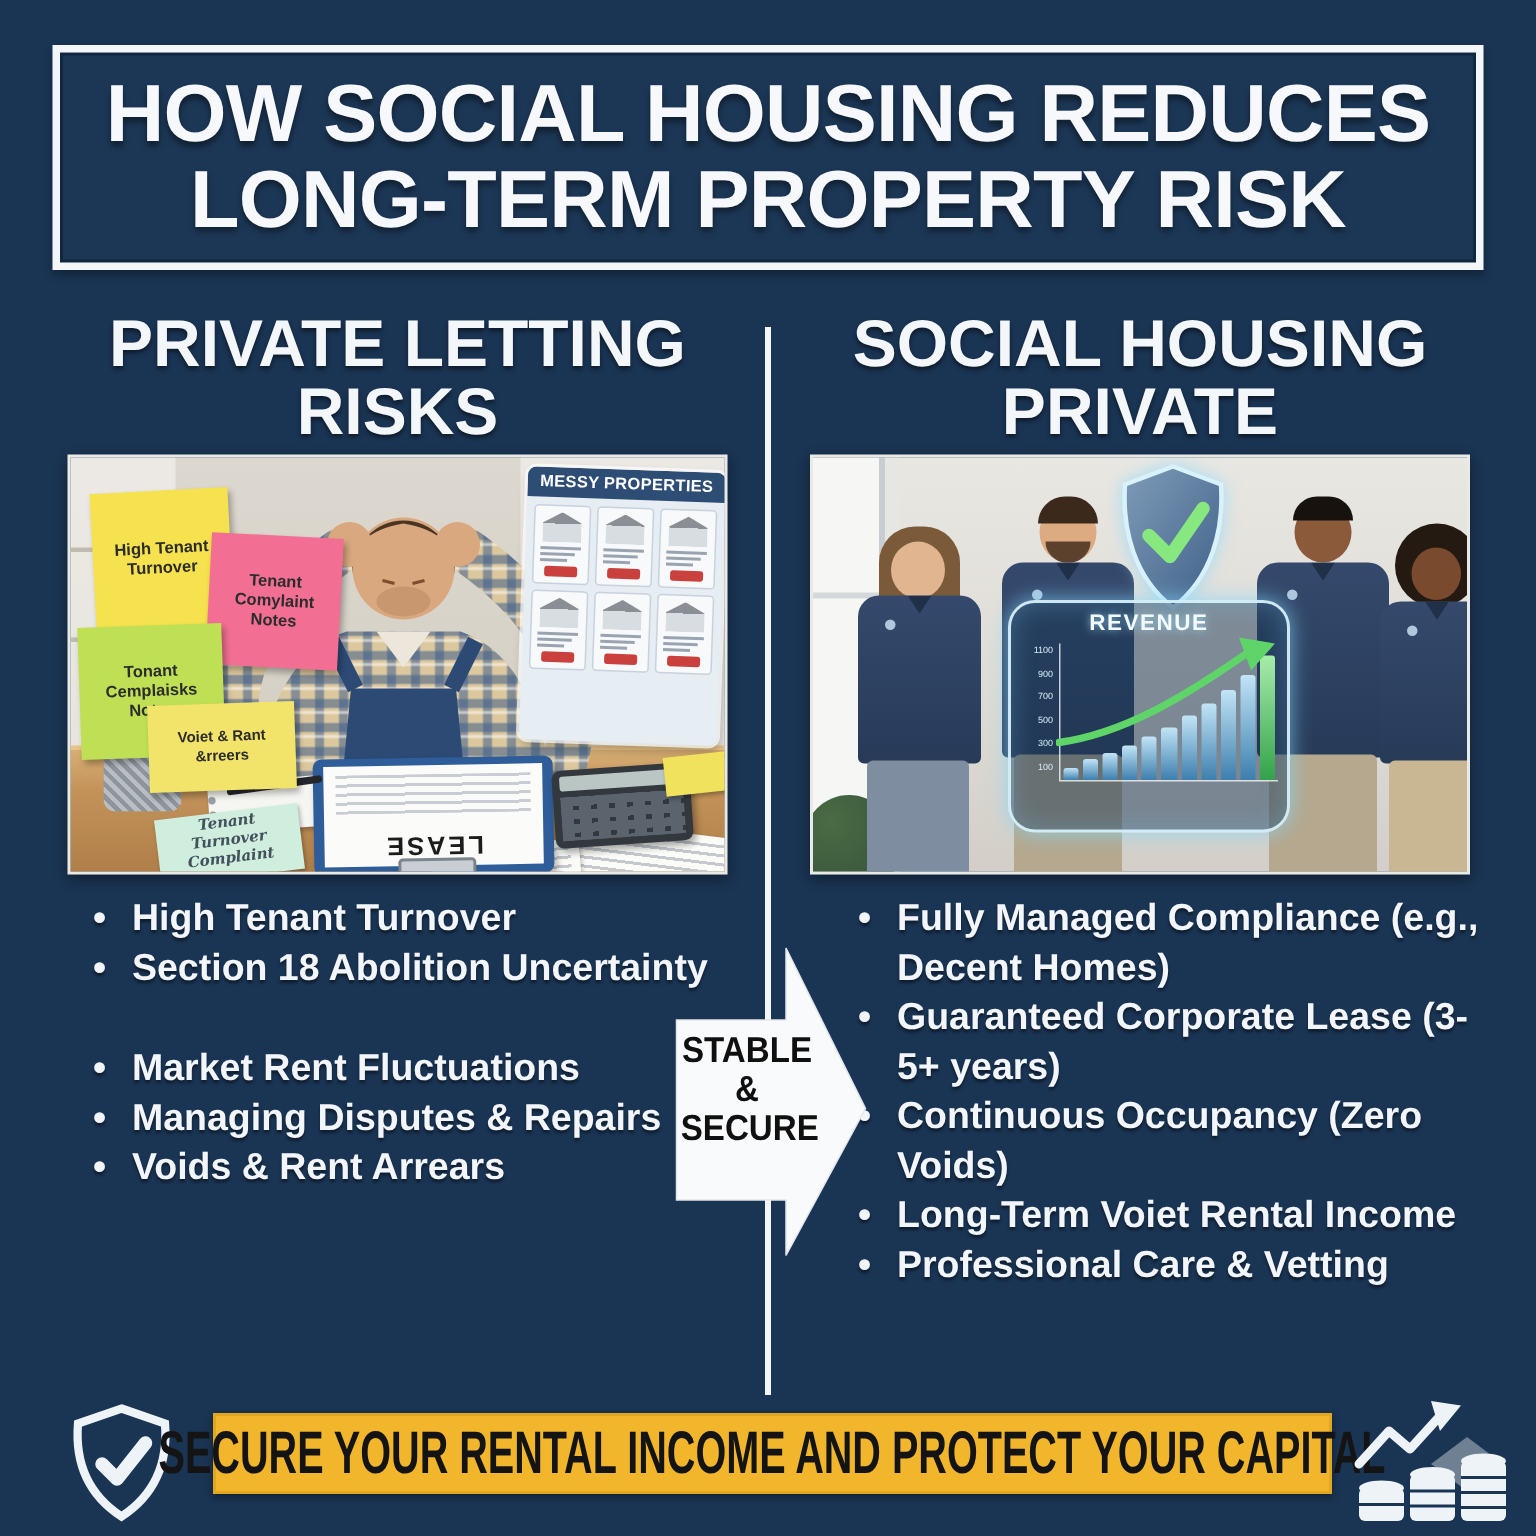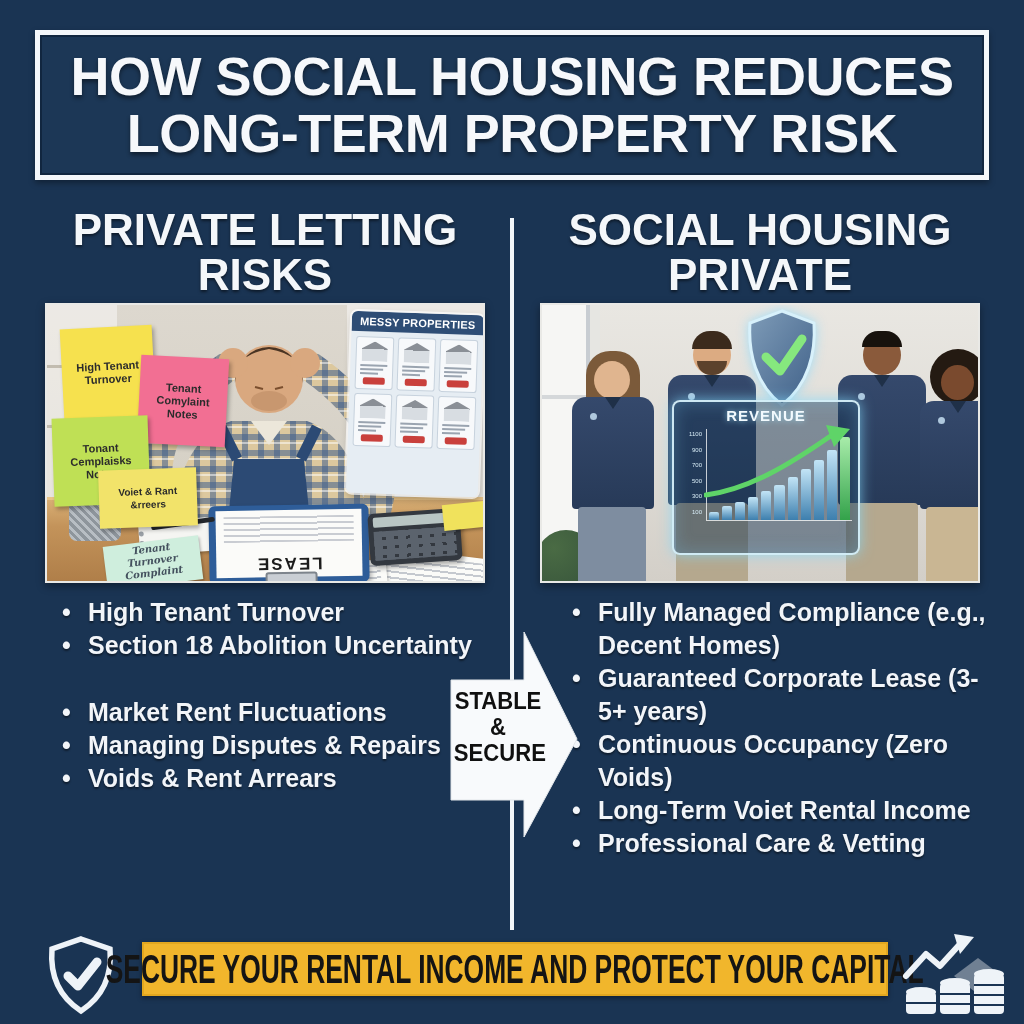--- a/index.html
+++ b/index.html
@@ -91,21 +91,21 @@
   .face{position:absolute;border-radius:50%;}
   .hairblock{position:absolute;}
   .torso{position:absolute;background:linear-gradient(180deg,#35496c,#273a58);border-radius:14px 14px 4px 4px;}
   .torso:before{content:"";position:absolute;left:50%;top:0;width:16px;height:12px;margin-left:-8px;
     background:#1f3048;clip-path:polygon(0 0,100% 0,50% 100%);}
   .logo-dot{position:absolute;width:7px;height:7px;border-radius:50%;background:#bcd6ea;opacity:.9;}
   .pants{position:absolute;border-radius:4px 4px 0 0;}
   
   .holo-shield{position:absolute;left:198px;top:0px;z-index:7;filter:drop-shadow(0 0 6px rgba(150,220,250,.85));}
   .rev-panel{position:absolute;left:130px;top:95px;width:188px;height:155px;z-index:8;box-sizing:border-box;
-    border:2px solid rgba(215,242,252,.95);border-radius:8px;background:rgba(28,56,86,.5);
+    border:2px solid rgba(215,242,252,.95);border-radius:18px;background:rgba(28,56,86,.5);
     box-shadow:0 0 14px rgba(130,215,250,.75),inset 0 0 18px rgba(120,200,240,.3);}
   .rev-title{text-align:center;font-size:15px;font-weight:700;letter-spacing:1px;color:#f2fafe;
     margin-top:5px;text-shadow:0 0 6px rgba(160,230,255,.8);}
   .rev-chart{position:absolute;left:8px;top:27px;width:172px;height:92px;}
   .yaxis{position:absolute;left:0;top:2px;width:20px;height:84px;display:flex;flex-direction:column;
     justify-content:space-between;align-items:flex-end;font-size:6px;color:#d7ecf6;}
   .bars{position:absolute;left:24px;right:2px;top:0;bottom:0;display:flex;align-items:flex-end;gap:3px;
     border-left:1px solid rgba(255,255,255,.75);border-bottom:1px solid rgba(255,255,255,.75);padding:0 2px;}
   .bar{flex:1;background:linear-gradient(180deg,#c2e4f6,#3d7fae);border-radius:2px 2px 0 0;}
   .bar.green{background:linear-gradient(180deg,#a8ecaa,#33a24a);}

